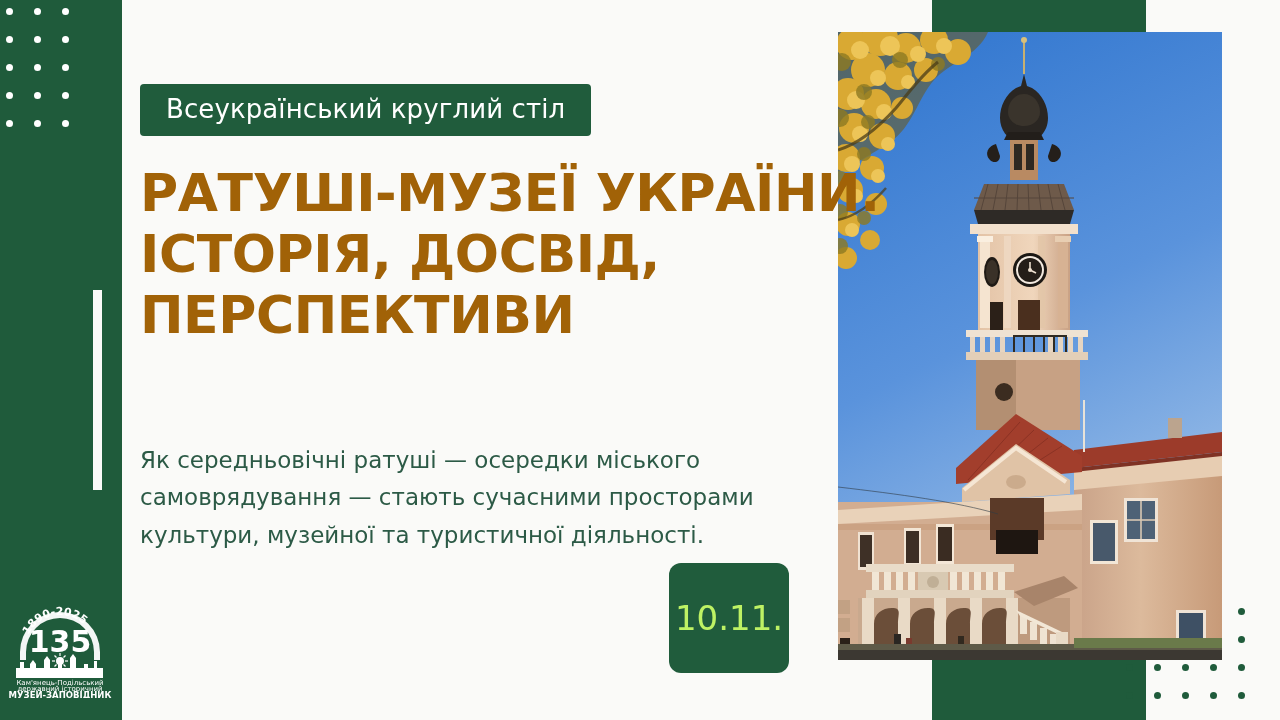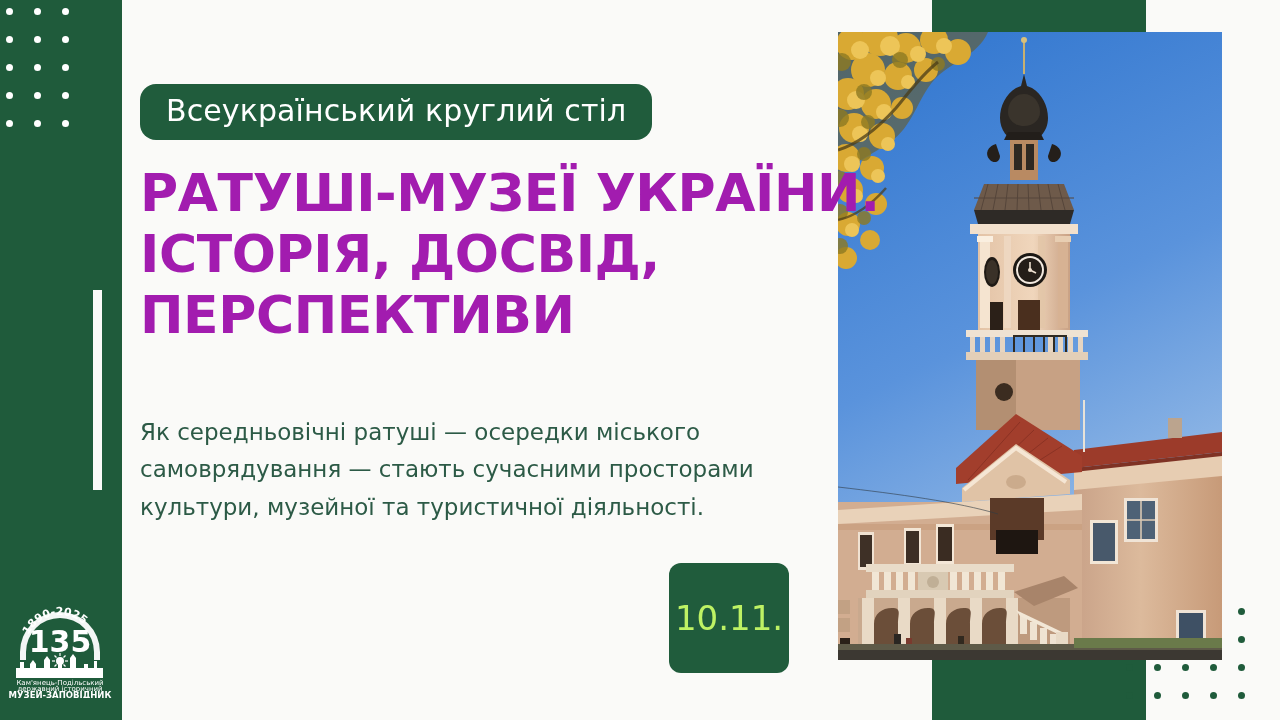--- a/index.html
+++ b/index.html
@@ -118,48 +118,48 @@
     height: 720px;
     z-index: 5;
   }
 
   .badge {
     position: absolute;
     left: 0;
     top: 84px;
     background: #205C3C;
     color: #FFFFFF;
-    border-radius: 16px;
+    border-radius: 4px;
     padding: 11px 26px 13px 26px;
-    font-size: 30px;
+    font-size: 26px;
     font-weight: 400;
     letter-spacing: 0.1px;
     line-height: 1.08;
     white-space: nowrap;
     font-family: "DejaVu Sans", "Liberation Sans", sans-serif;
   }
 
   .title {
     position: absolute;
     left: 0;
     top: 163px;
     width: 710px;
-    color: #a21caf;
+    color: #a16207;
     font-size: 52px;
     font-weight: bold;
     line-height: 1.17;
     letter-spacing: -0.4px;
     font-family: "DejaVu Sans", "Liberation Sans", sans-serif;
   }
   .title .line { display: block; white-space: nowrap; }
 
   .body-text {
     position: absolute;
     left: 0;
-    top: 414px;
+    top: 442px;
     width: 660px;
     color: #2C5A46;
     font-size: 23px;
     font-weight: 400;
     line-height: 1.62;
     font-family: "DejaVu Sans", "Liberation Sans", sans-serif;
   }
 
   .date-badge {
     position: absolute;

